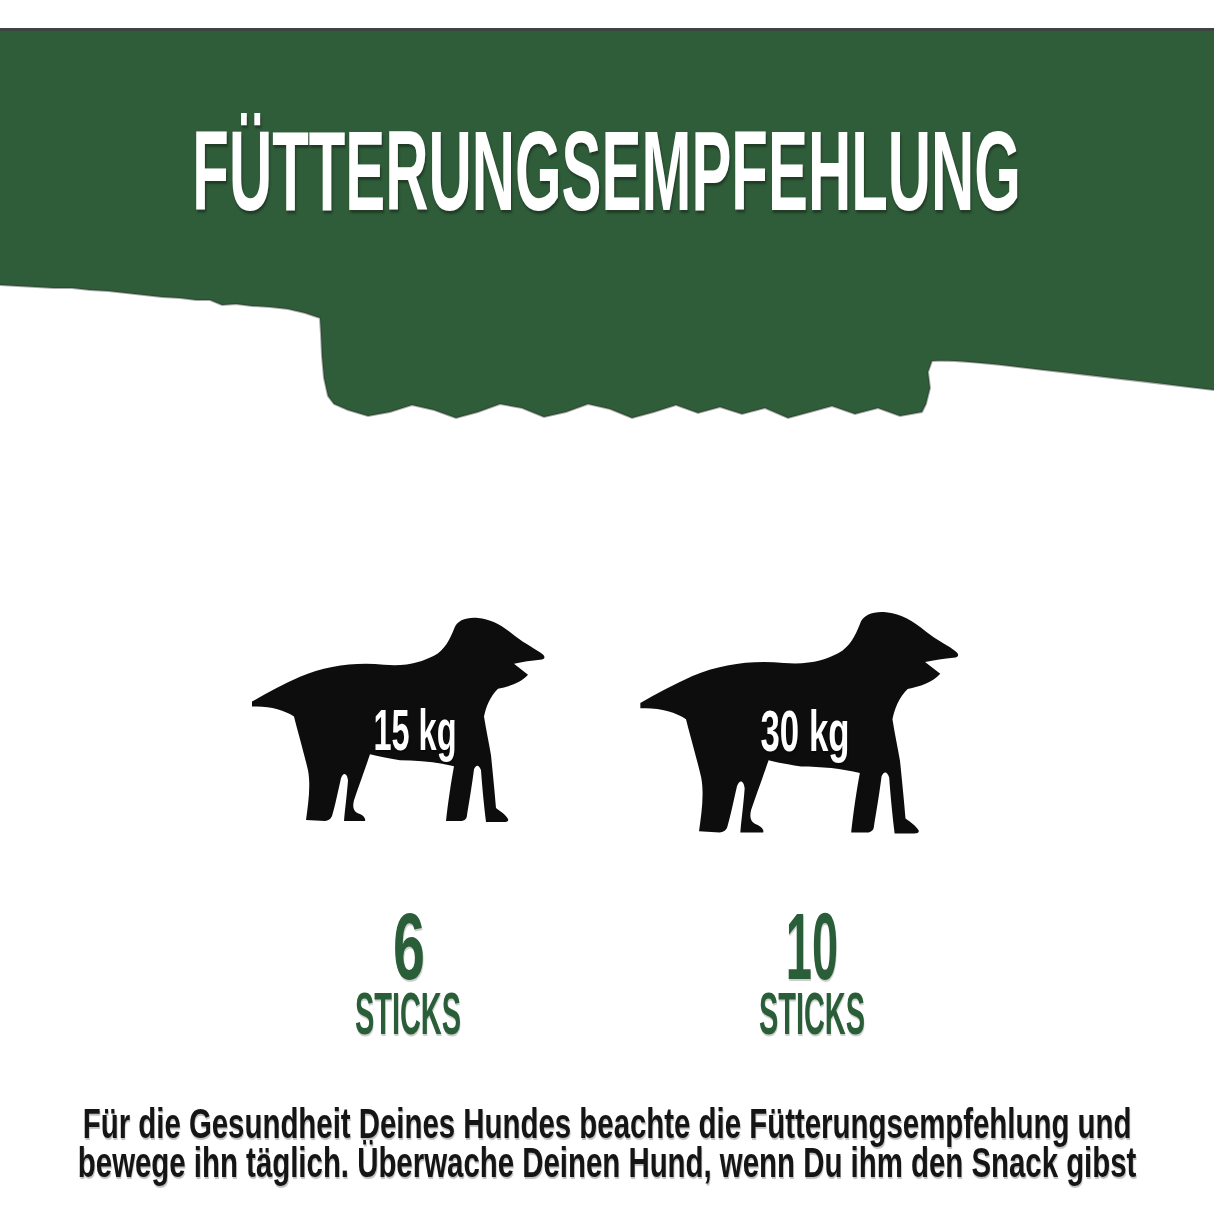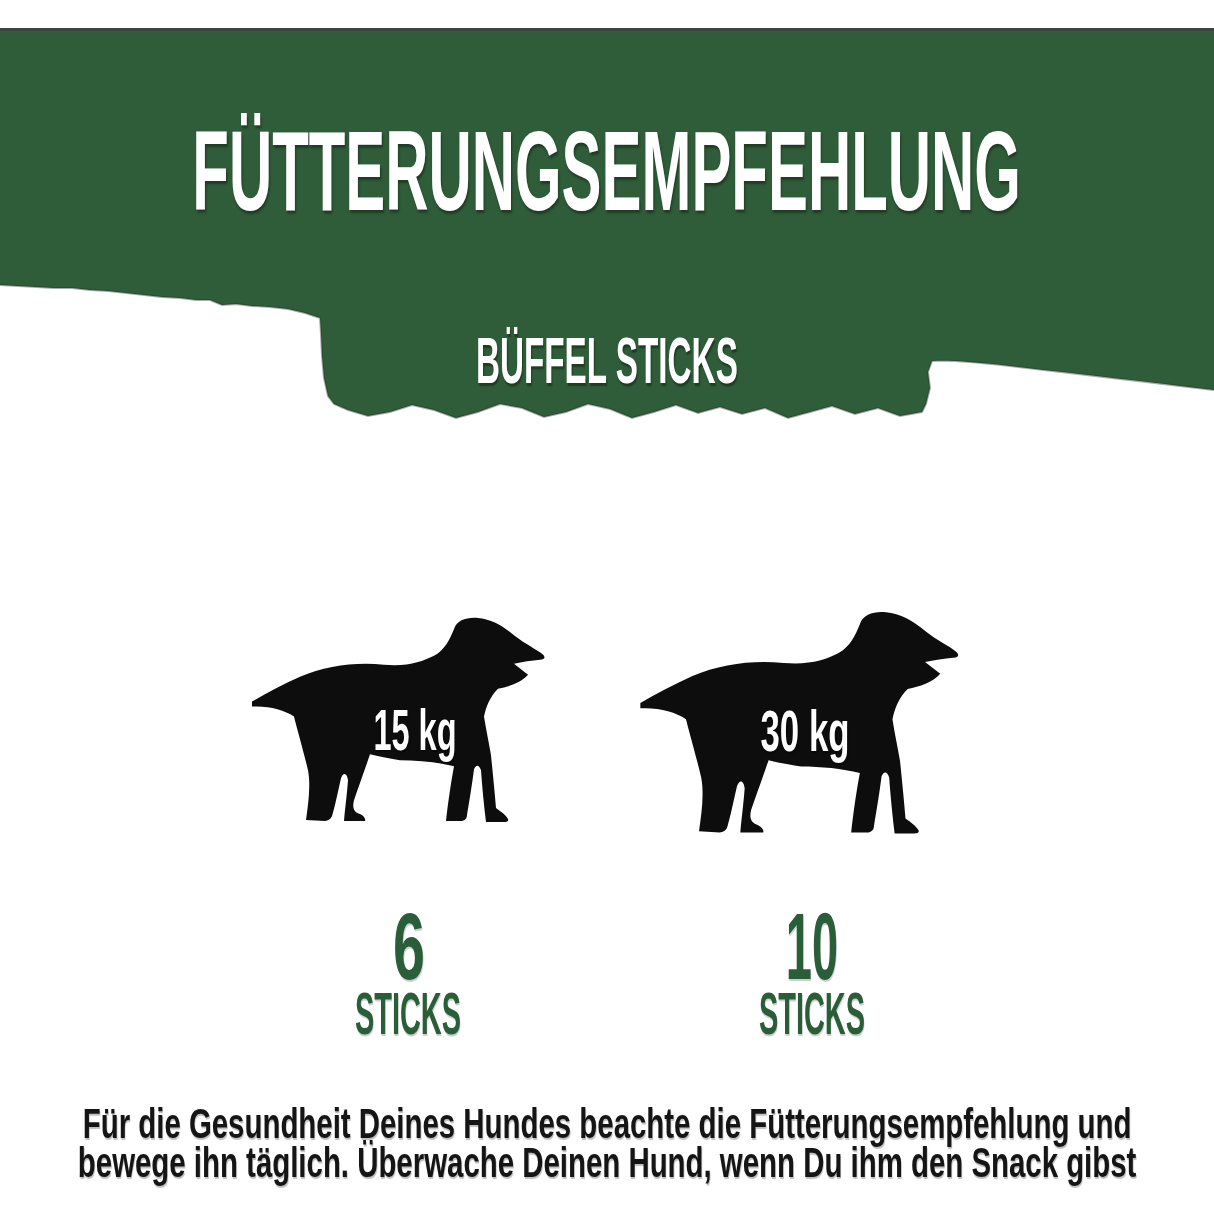--- a/index.html
+++ b/index.html
@@ -98,23 +98,20 @@
       L 328 396 L 324 378 L 322 356 L 321 334 L 320 318
       L 305 313 L 288 309 L 270 307 L 252 306 L 236 304 L 222 305 L 210 300
       L 196 300 L 180 298 L 162 297 L 144 295 L 126 293 L 108 291 L 90 290
       L 72 288 L 54 288 L 36 287 L 18 286 L 0 285"></path>
   </svg>
 
   <div class="abs center-row band-title">
     <span class="nowrap">FÜTTERUNGSEMPFEHLUNG</span>
   </div>
 
-  <div class="abs center-row band-sub">
-    <span class="nowrap">BÜFFEL STICKS</span>
-  </div>
 
 
   <svg class="abs dog-svg" style="left:248px;top:614px;width:300px;height:214px;" viewBox="0 0 300 215" preserveAspectRatio="none" aria-hidden="true">
     <path d="M4 88 C 18 80 34 71 52 63 C 78 52 108 48 136 51 C 160 53 174 48 186 42
       C 197 36 202 25 206 15 C 209 6 219 3 230 4 C 243 5 255 12 267 22
       C 277 30 288 35 294 40 C 298 43 297 46 292 46 C 284 47 274 48 266 50
       L 280 61 C 273 69 261 73 250 75 C 242 83 238 93 236 103
       C 238 116 241 130 243 142 C 245 162 247 182 248 195 C 252 198 258 202 260 206
       C 261 208 259 209 256 209 L 238 209 C 236 192 234 172 233 157
       C 231 151 228 151 226 156 C 224 172 221 190 219 202 C 219 206 216 208 213 208

